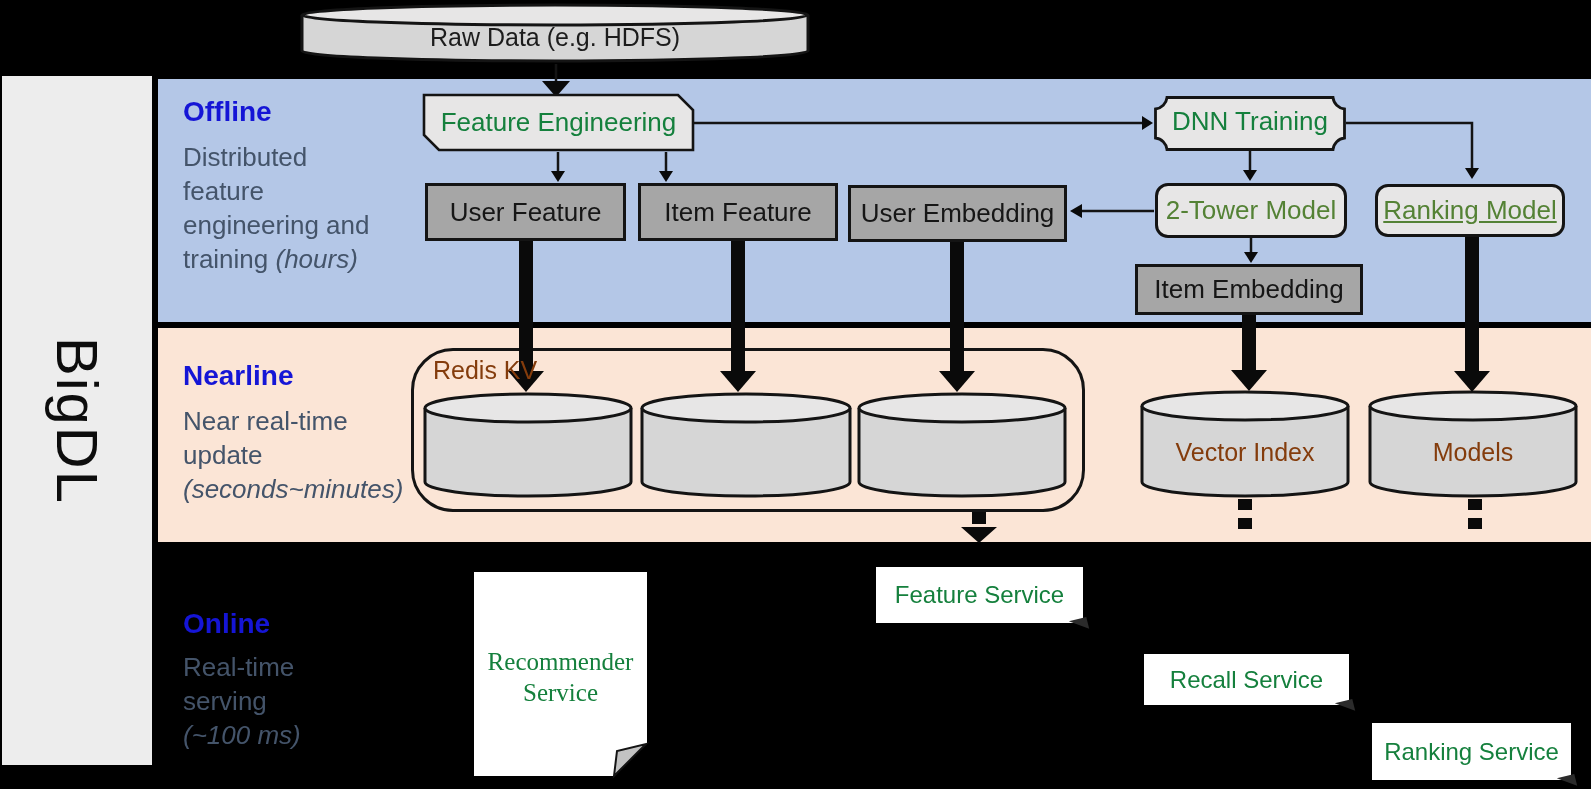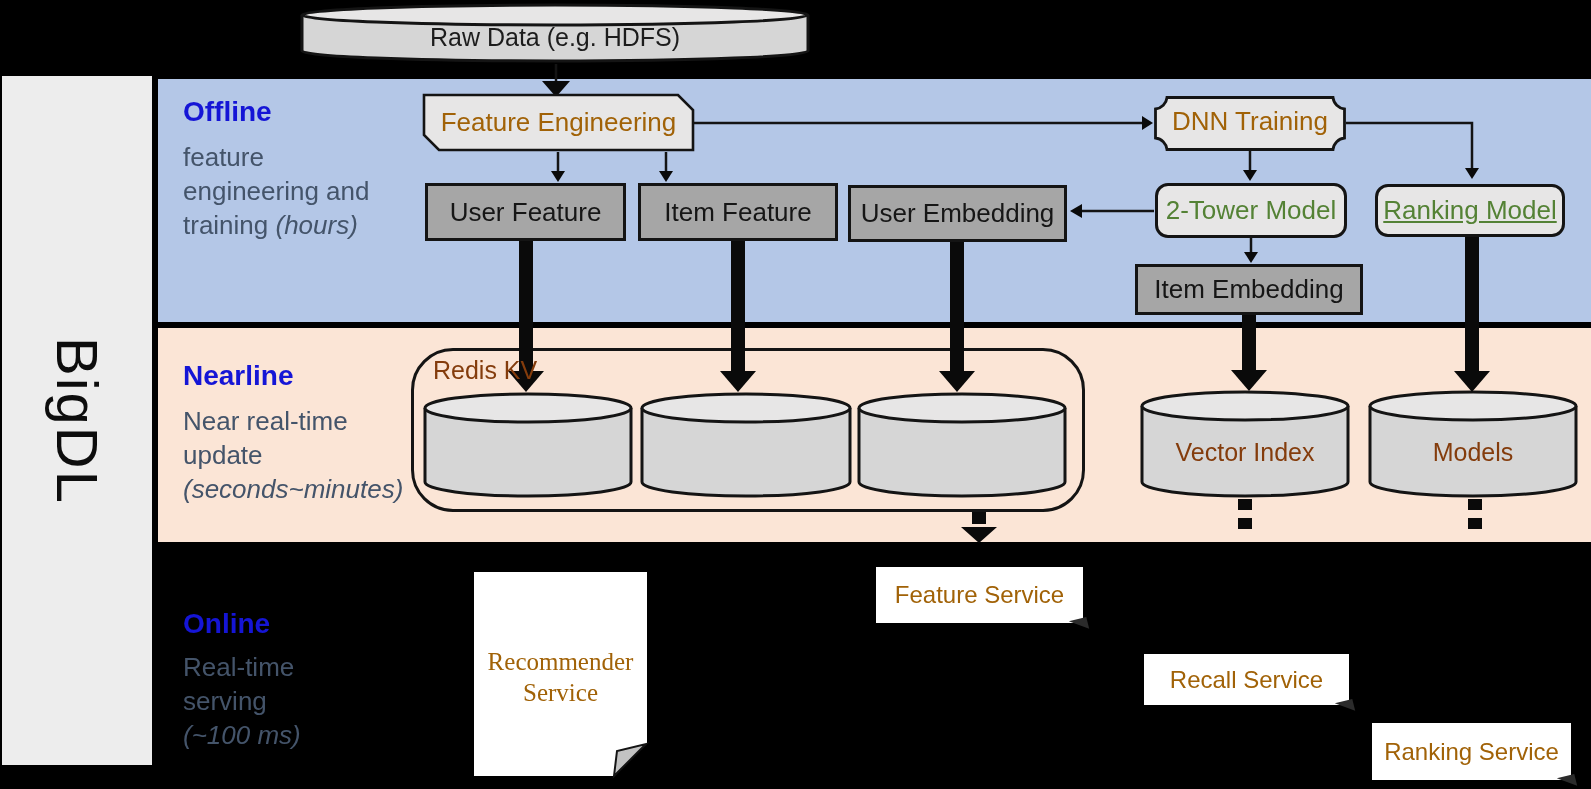--- a/index.html
+++ b/index.html
@@ -21,21 +21,21 @@
   .band-desc .it{font-style:italic;}
   
   .lbl{position:absolute;inset:0;display:flex;align-items:center;justify-content:center;
     text-align:center;z-index:2;}
   
   .node{z-index:4;box-sizing:border-box;display:flex;align-items:center;justify-content:center;text-align:center;}
   .graybox{background:#a6a6a6;border:3px solid #141414;color:#161616;font-size:26px;}
   .roundbox{background:#e7e6e6;border:3px solid #141414;border-radius:13px;font-size:26px;color:#548235;}
   .svgnode{z-index:4;}
   .svgnode svg{position:absolute;inset:0;overflow:visible;}
-  .blue-t{color:#a16207;}
+  .blue-t{color:#15803d;}
   .brown-t{color:#843c0c;}
   .redis-container{left:411px;top:348px;width:674px;height:164px;border:3px solid #141414;
     border-radius:42px;z-index:2;box-sizing:border-box;}
   .redis-label{left:433px;top:356px;font-size:25px;z-index:4;}
   .cyl{z-index:2;}
   .cyl svg{position:absolute;inset:0;}
   .cylbody{fill:#d6d6d6;stroke:#141414;stroke-width:3;}
   .cyltop{fill:#e7e6e6;stroke:#141414;stroke-width:3;}
   .cyl .lbl{font-size:25px;padding-top:16px;}
   .connectors{position:absolute;left:0;top:0;width:1591px;height:789px;z-index:3;pointer-events:none;}
@@ -56,20 +56,21 @@
 
   <div class="abs band-offline"></div>
   <div class="abs band-nearline"></div>
 
   <div class="abs bigdl-bar">
     <div class="bigdl-text">BigDL</div>
   </div>
 
   <div class="abs band-title" style="left:183px;top:96px;">Offline</div>
   <div class="abs band-desc" style="left:183px;top:140px;">
+    <div>Distributed</div>
     <div>feature</div>
     <div>engineering and</div>
     <div><span>training </span><span class="it">(hours)</span></div>
   </div>
 
   <div class="abs band-title" style="left:183px;top:360px;">Nearline</div>
   <div class="abs band-desc" style="left:183px;top:404px;">
     <div>Near real-time</div>
     <div>update</div>
     <div class="it">(seconds~minutes)</div>

